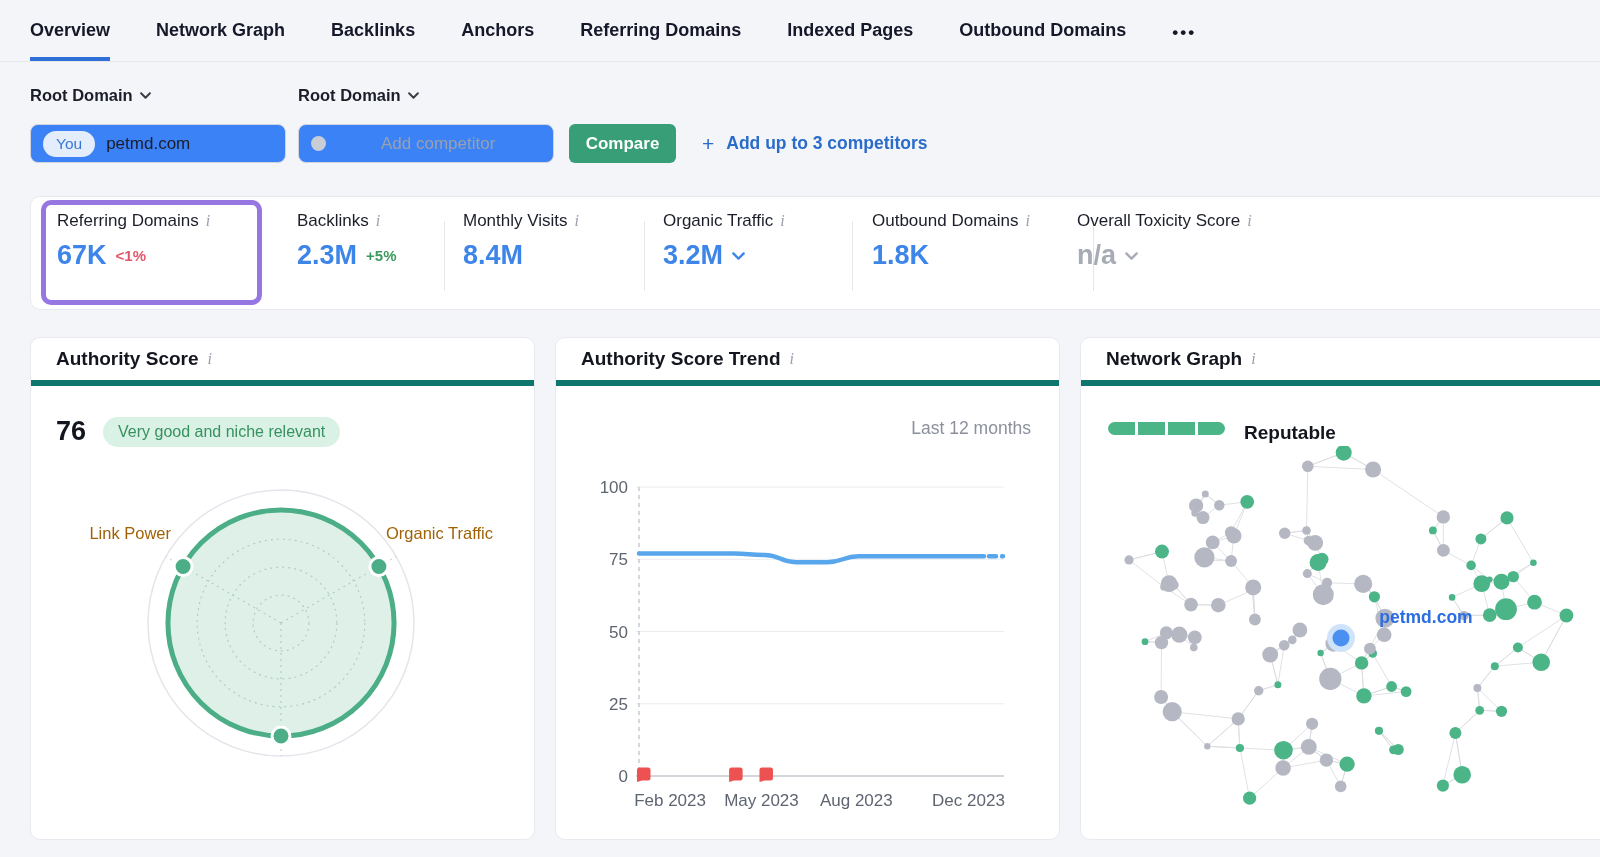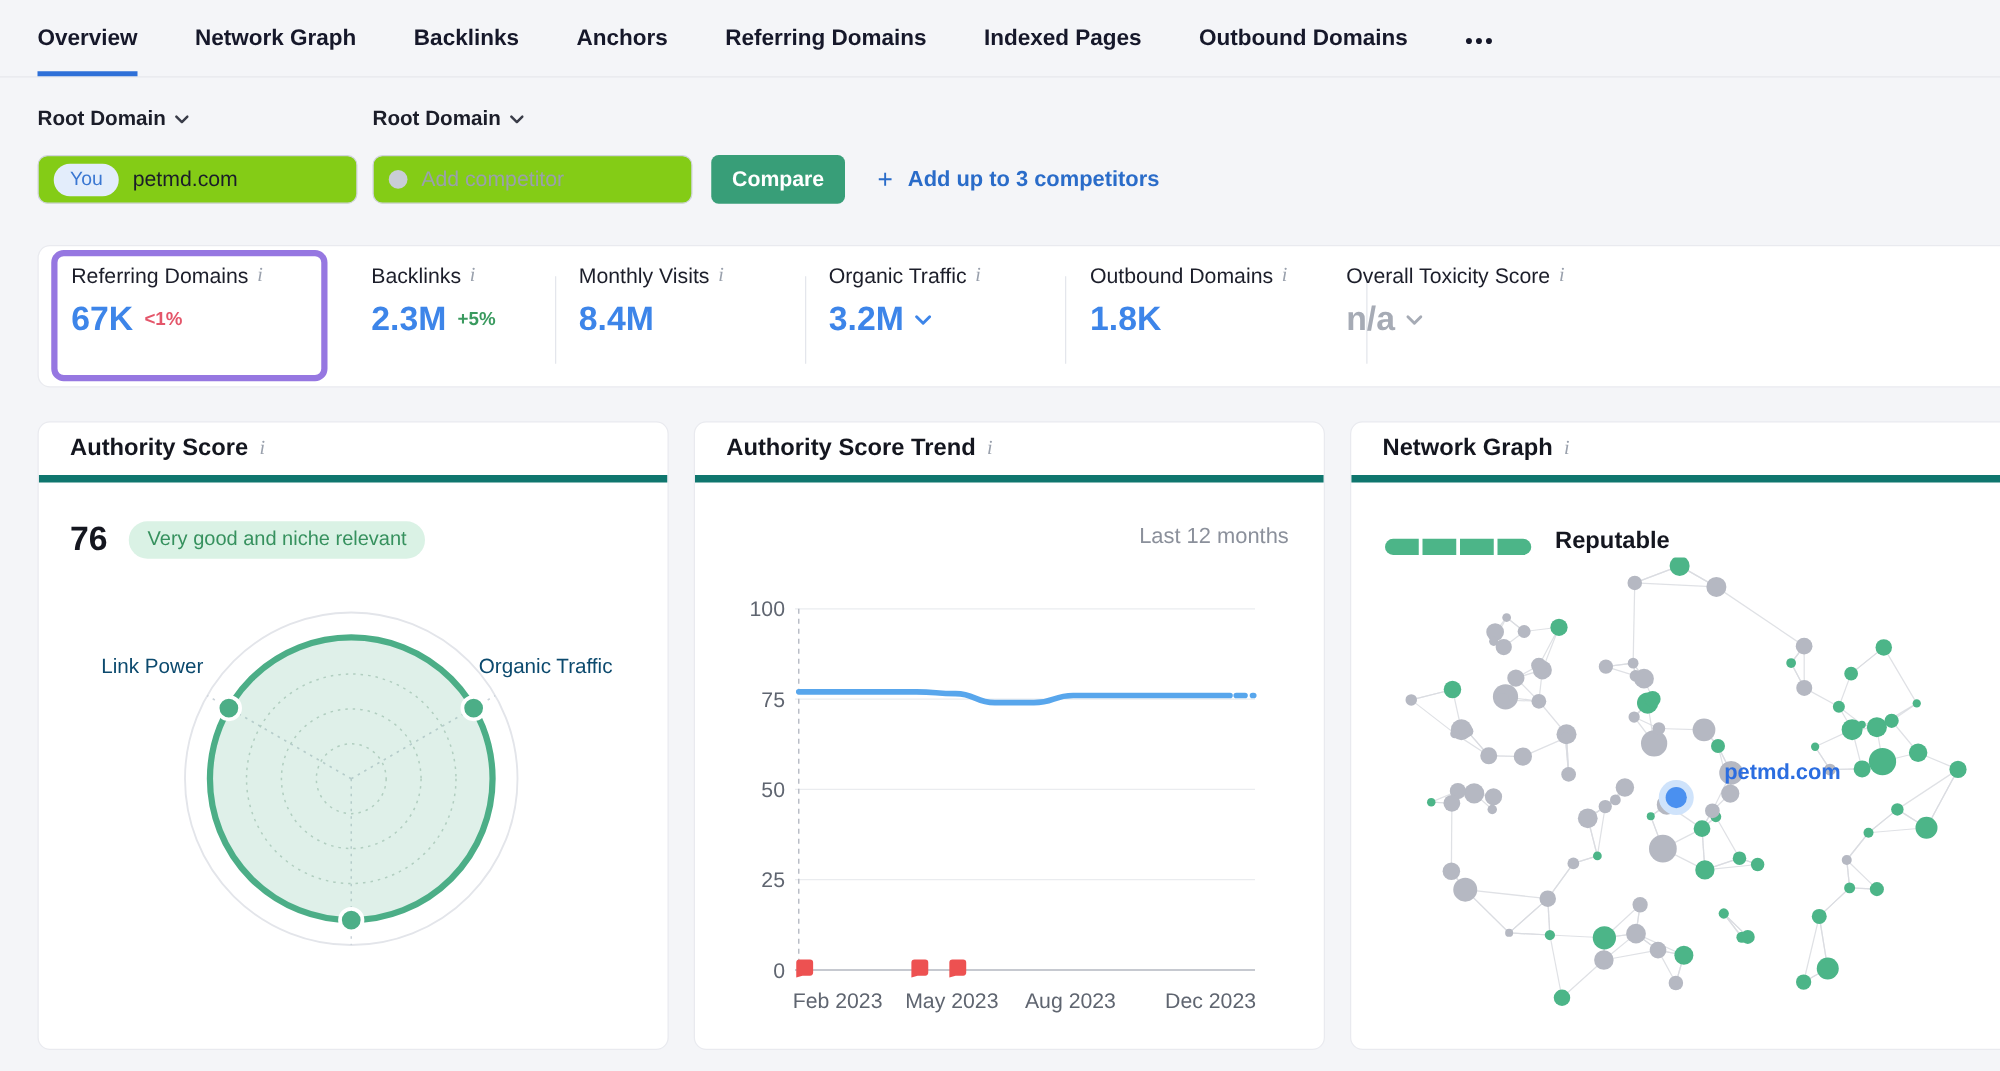--- a/index.html
+++ b/index.html
@@ -15,30 +15,30 @@
          cursor:pointer; border-bottom:4px solid transparent; padding-top:4px; }
   .tab.active { border-bottom-color:#2e70d8; }
   .tab-more { display:flex; align-items:center; font-size:17px; font-weight:700; color:#16182a;
               letter-spacing:2px; padding-top:4px; }
 
   
   .scope-label { position:absolute; top:86px; display:flex; align-items:center; gap:7px;
                  font-size:16.5px; font-weight:700; color:#1b1d29; cursor:pointer; }
   .scope-you { left:30px; } .scope-comp { left:298px; }
   .chev { flex:0 0 auto; }
-  .fake-input { position:absolute; top:124px; height:39px; width:256px; background:#84cc16;
+  .fake-input { position:absolute; top:124px; height:39px; width:256px; background:#3b82f6;
                 border:1px solid #d0d4dc; border-radius:8px; display:flex; align-items:center;
                 padding:0 12px; gap:11px; }
   .input-you { left:30px; } .input-comp { left:298px; }
   .you-pill { background:#e3edfb; color:#3a77d2; font-size:15.5px; font-weight:500;
               padding:4px 13px; border-radius:14px; }
   .you-domain { font-size:17px; color:#1b1d29; }
   .comp-dot { width:15px; height:15px; border-radius:50%; background:#c9cdd6; flex:0 0 auto; }
   .input-comp input { border:none; outline:none; background:transparent; font-size:17px;
-                      font-family:inherit; color:#1b1d29; width:180px; }
+                      font-family:inherit; color:#1b1d29; width:180px;margin-left:44px; }
   .input-comp input::placeholder { color:#9aa0ad; }
   .compare-btn { position:absolute; left:569px; top:124px; width:107px; height:39px;
                  background:#389e78; color:#fff; border:none; border-radius:6px;
                  font-size:17px; font-weight:700; font-family:inherit; cursor:pointer; }
   .add-comp { position:absolute; left:702px; top:124px; height:39px; display:flex;
               align-items:center; gap:12px; color:#2a6cc9; font-size:17.5px; font-weight:700;
               cursor:pointer; }
   .add-comp .plus { font-size:21px; font-weight:500; }
 
   
@@ -66,32 +66,32 @@
   .card-header { height:48px; display:flex; align-items:center; gap:9px; padding:0 25px;
                  border-bottom:6px solid #0f766e; }
   .card-title { font-size:19px; font-weight:700; color:#14161f; }
 
   
   .score-row { position:absolute; left:25px; top:78px; display:flex; align-items:center; gap:17px; }
   .score-num { font-size:27px; font-weight:700; color:#14161f; }
   .score-badge { background:#daf2e5; color:#36915e; font-size:16px; padding:6px 15px;
                  border-radius:16px; }
   .radar-svg { position:absolute; left:105px; top:132px; }
-  .radar-label { position:absolute; font-size:16.5px; color:#0c4a6e; line-height:1.5;
-                 text-align:left; }
+  .radar-label { position:absolute; font-size:16.5px; color:#a16207; line-height:1.5;
+                 text-align:right; }
   .lbl-left { left:50px; top:183px; width:90px; }
   .lbl-right { left:352px; top:183px; width:110px; }
   .lbl-bottom { left:0; top:421px; width:505px; }
 
   
   .period { position:absolute; right:28px; top:80px; font-size:17.5px; color:#8b909b; }
   .trend-svg { position:absolute; left:0; top:110px; }
 
   
-  .seg-row { position:absolute; left:27px; top:84px; display:flex; align-items:flex-end; }
+  .seg-row { position:absolute; left:27px; top:84px; display:flex; align-items:flex-start; }
   .segbar { display:flex; gap:3px; }
   .seg { width:27px; height:13px; background:#4cb588; }
   .seg:first-child { border-radius:7px 0 0 7px; }
   .seg:last-child { border-radius:0 7px 7px 0; }
   .net-status { margin-left:19px; font-size:19px; font-weight:700; color:#14161f; }
   .network-svg { position:absolute; left:0; top:108px; }
   .net-center-label { position:absolute; left:185px; top:269px; width:320px; text-align:center;
                       font-size:17.5px; font-weight:700; color:#2b6de0; pointer-events:none; }
   .view-report-btn { position:absolute; left:27px; top:443px; width:166px; height:37px;
                      background:#3e86f0; color:#fff; border:none; border-radius:8px;

